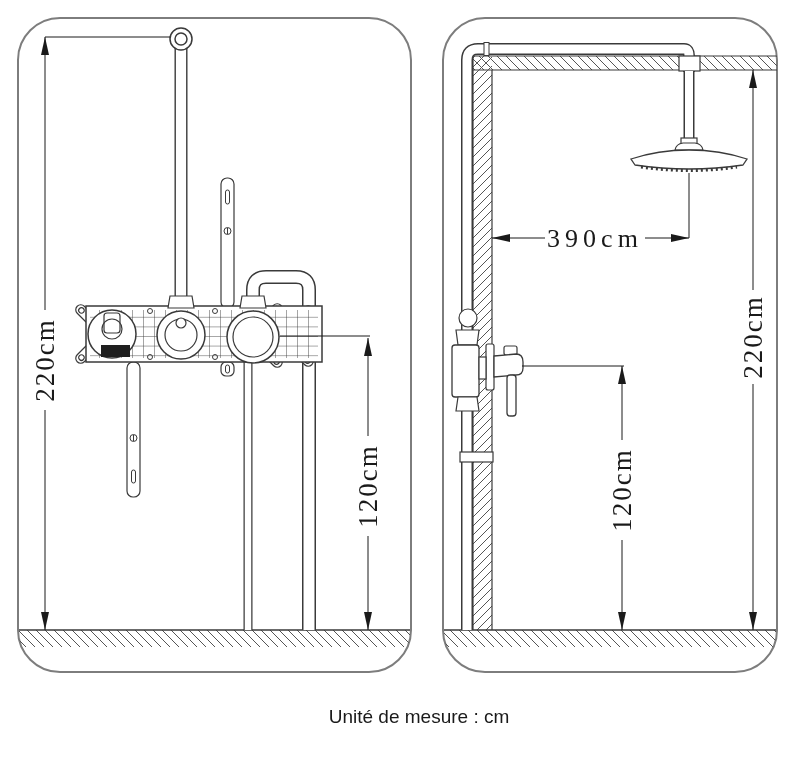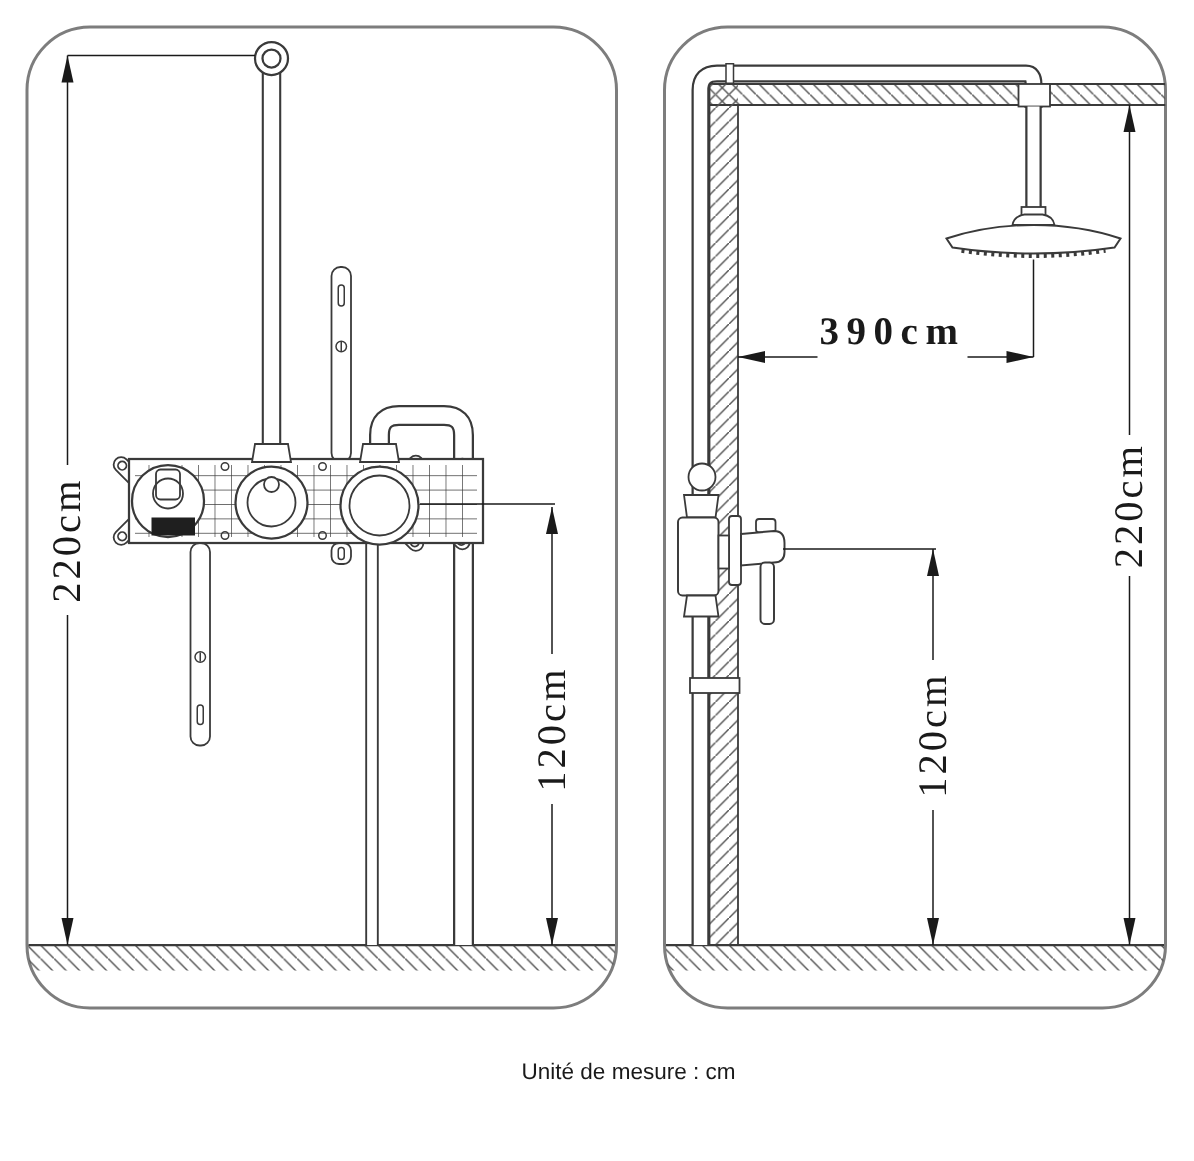--- a/index.html
+++ b/index.html
@@ -22,21 +22,21 @@
   }
   .dim-label.vertical{
     transform:translate(-50%,-50%) rotate(-90deg);
   }
   .dim-label.spread{letter-spacing:5px;font-size:26px;}
   .caption{
     position:absolute;
     left:319px;top:706px;width:200px;
     text-align:center;
     font-family:"Liberation Sans",sans-serif;
-    font-size:15px;
+    font-size:19px;
     color:#1a1a1a;
     white-space:nowrap;
   }
 </style>
 </head>
 <body>
 
 <div id="stage">
 
 <svg width="796" height="774" viewBox="0 0 796 774">
@@ -245,21 +245,21 @@
       <polygon points="622,366 618,384 626,384" fill="#1a1a1a" stroke="none"></polygon>
       <polygon points="622,630 618,612 626,612" fill="#1a1a1a" stroke="none"></polygon>
     </g>
   </g>
 </svg>
 
 <div class="dim-label vertical" style="left:45px;top:360px;">220cm</div>
 
 <div class="dim-label vertical" style="left:368px;top:486px;">120cm</div>
 
-<div class="dim-label spread" style="left:595px;top:221px;font-weight:bold;">390cm</div>
+<div class="dim-label spread" style="left:595px;top:239px;">390cm</div>
 
 <div class="dim-label vertical" style="left:753px;top:337px;">220cm</div>
 
 <div class="dim-label vertical" style="left:622px;top:490px;">120cm</div>
 
 <div class="caption">Unité de mesure : cm</div>
 
 </div>
 
 </body></html>

